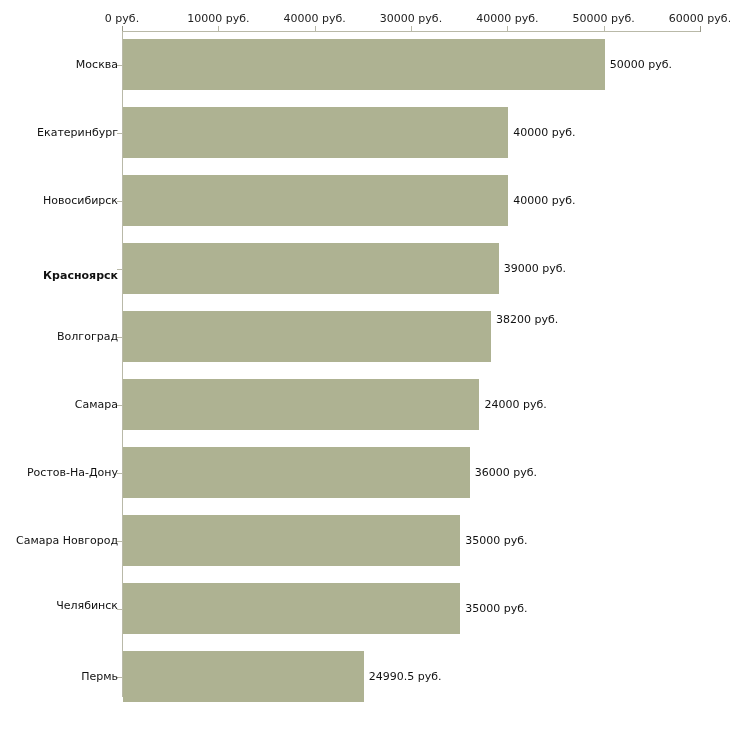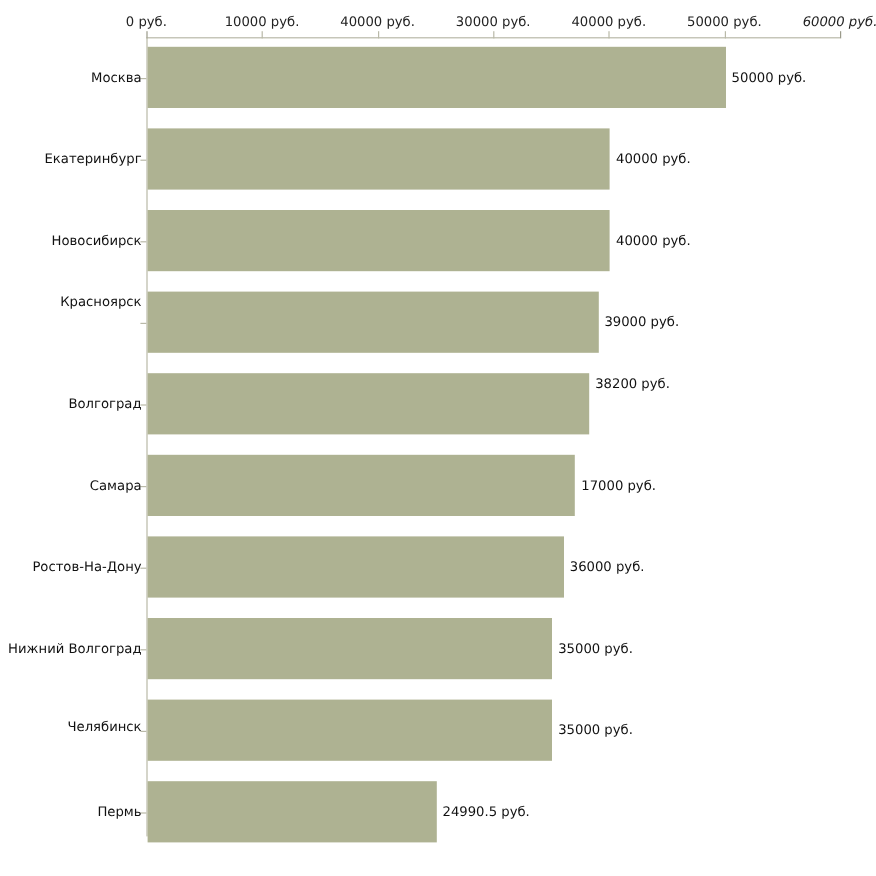--- a/index.html
+++ b/index.html
@@ -113,21 +113,21 @@
       <div class="x-tick-label" style="left: 218.333px;">10000 руб.</div>
       <div class="x-tick" style="left: 314.667px;"></div>
       <div class="x-tick-label" style="left: 314.667px;">40000 руб.</div>
       <div class="x-tick" style="left: 411px;"></div>
       <div class="x-tick-label" style="left: 411px;">30000 руб.</div>
       <div class="x-tick" style="left: 507.333px;"></div>
       <div class="x-tick-label" style="left: 507.333px;">40000 руб.</div>
       <div class="x-tick" style="left: 603.667px;"></div>
       <div class="x-tick-label" style="left: 603.667px;">50000 руб.</div>
       <div class="x-tick-end" style="left: 700px;"></div>
-      <div class="x-tick-label" style="left: 700px; font-style: italic;">60000 руб.</div>
+      <div class="x-tick-label" style="left: 700px;">60000 руб.</div>
     </div>
 
   <div class="y-axis-line"></div>
 
   <div id="rows">
       <div class="row" style="top: 39px; height: 51px;">
         <div class="bar" style="width: 481.667px; background: rgb(174, 178, 146);"></div>
         <div class="cat-tick" style="top: 25.5px;"></div>
         <div class="cat-label" style="top: 19.5px;">Москва</div>
         <div class="val-label" style="left: 609.667px; top: 19.5px;">50000 руб.</div>
@@ -140,45 +140,45 @@
       </div>
       <div class="row" style="top: 175px; height: 46px;">
         <div class="bar" style="width: 385.333px; background: rgb(174, 178, 146);"></div>
         <div class="cat-tick" style="top: 25.5px;"></div>
         <div class="cat-label" style="top: 19.5px;">Новосибирск</div>
         <div class="val-label" style="left: 513.333px; top: 19.5px;">40000 руб.</div>
       </div>
       <div class="row" style="top: 243px; height: 51px;">
         <div class="bar" style="width: 375.7px; background: rgb(174, 178, 146);"></div>
         <div class="cat-tick" style="top: 25.5px;"></div>
-        <div class="cat-label" style="top: 3px;">Красноярск</div>
+        <div class="cat-label" style="top: 27px; font-weight: bold;">Красноярск</div>
         <div class="val-label" style="left: 503.7px; top: 19.5px;">39000 руб.</div>
       </div>
       <div class="row" style="top: 311px; height: 51px;">
         <div class="bar" style="width: 367.993px; background: rgb(174, 178, 146);"></div>
         <div class="cat-tick" style="top: 25.5px;"></div>
         <div class="cat-label" style="top: 19.5px;">Волгоград</div>
         <div class="val-label" style="left: 495.993px; top: 3px;">38200 руб.</div>
       </div>
       <div class="row" style="top: 379px; height: 41px;">
         <div class="bar" style="width: 356.433px; background: rgb(174, 178, 146);"></div>
         <div class="cat-tick" style="top: 25.5px;"></div>
         <div class="cat-label" style="top: 19.5px;">Самара</div>
-        <div class="val-label" style="left: 484.433px; top: 19.5px;">17000 руб.</div>
+        <div class="val-label" style="left: 484.433px; top: 19.5px;">24000 руб.</div>
       </div>
       <div class="row" style="top: 447px; height: 51px;">
         <div class="bar" style="width: 346.8px; background: rgb(174, 178, 146);"></div>
         <div class="cat-tick" style="top: 25.5px;"></div>
         <div class="cat-label" style="top: 19.5px;">Ростов-На-Дону</div>
         <div class="val-label" style="left: 474.8px; top: 19.5px;">36000 руб.</div>
       </div>
       <div class="row" style="top: 515px; height: 51px;">
         <div class="bar" style="width: 337.167px; background: rgb(174, 178, 146);"></div>
         <div class="cat-tick" style="top: 25.5px;"></div>
-        <div class="cat-label" style="top: 19.5px;">Нижний Волгоград</div>
+        <div class="cat-label" style="top: 19.5px;">Самара Новгород</div>
         <div class="val-label" style="left: 465.167px; top: 19.5px;">35000 руб.</div>
       </div>
       <div class="row" style="top: 583px; height: 51px;">
         <div class="bar" style="width: 337.167px; background: rgb(174, 178, 146);"></div>
         <div class="cat-tick" style="top: 25.5px;"></div>
         <div class="cat-label" style="top: 17px; margin-left: 28px;">Челябинск</div>
         <div class="val-label" style="left: 465.167px; top: 19.5px;">35000 руб.</div>
       </div>
       <div class="row" style="top: 651px; height: 51px;">
         <div class="bar" style="width: 240.742px; background: rgb(174, 178, 146);"></div>

